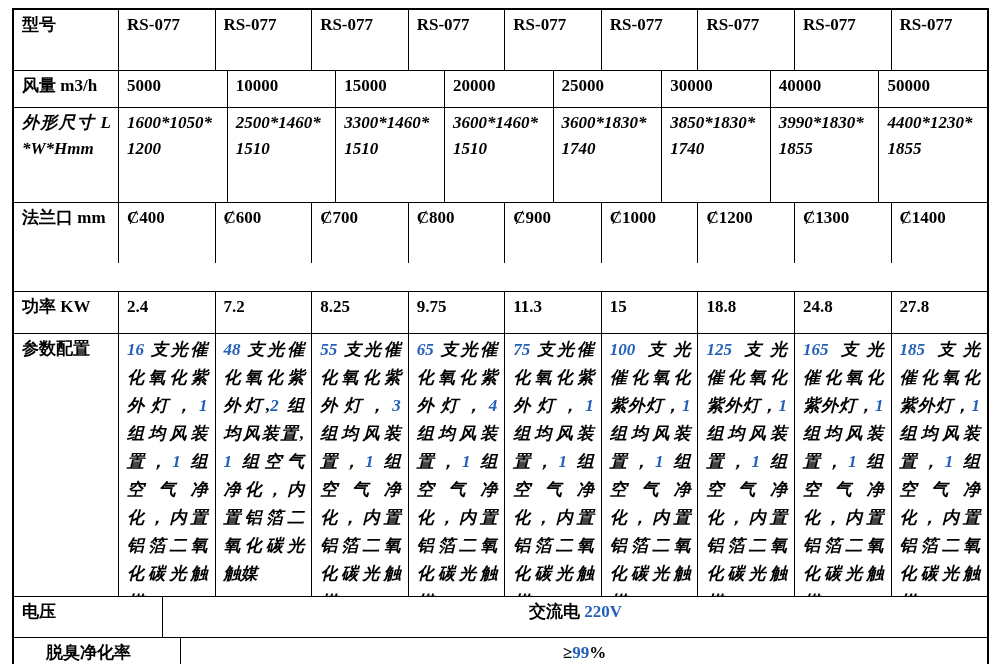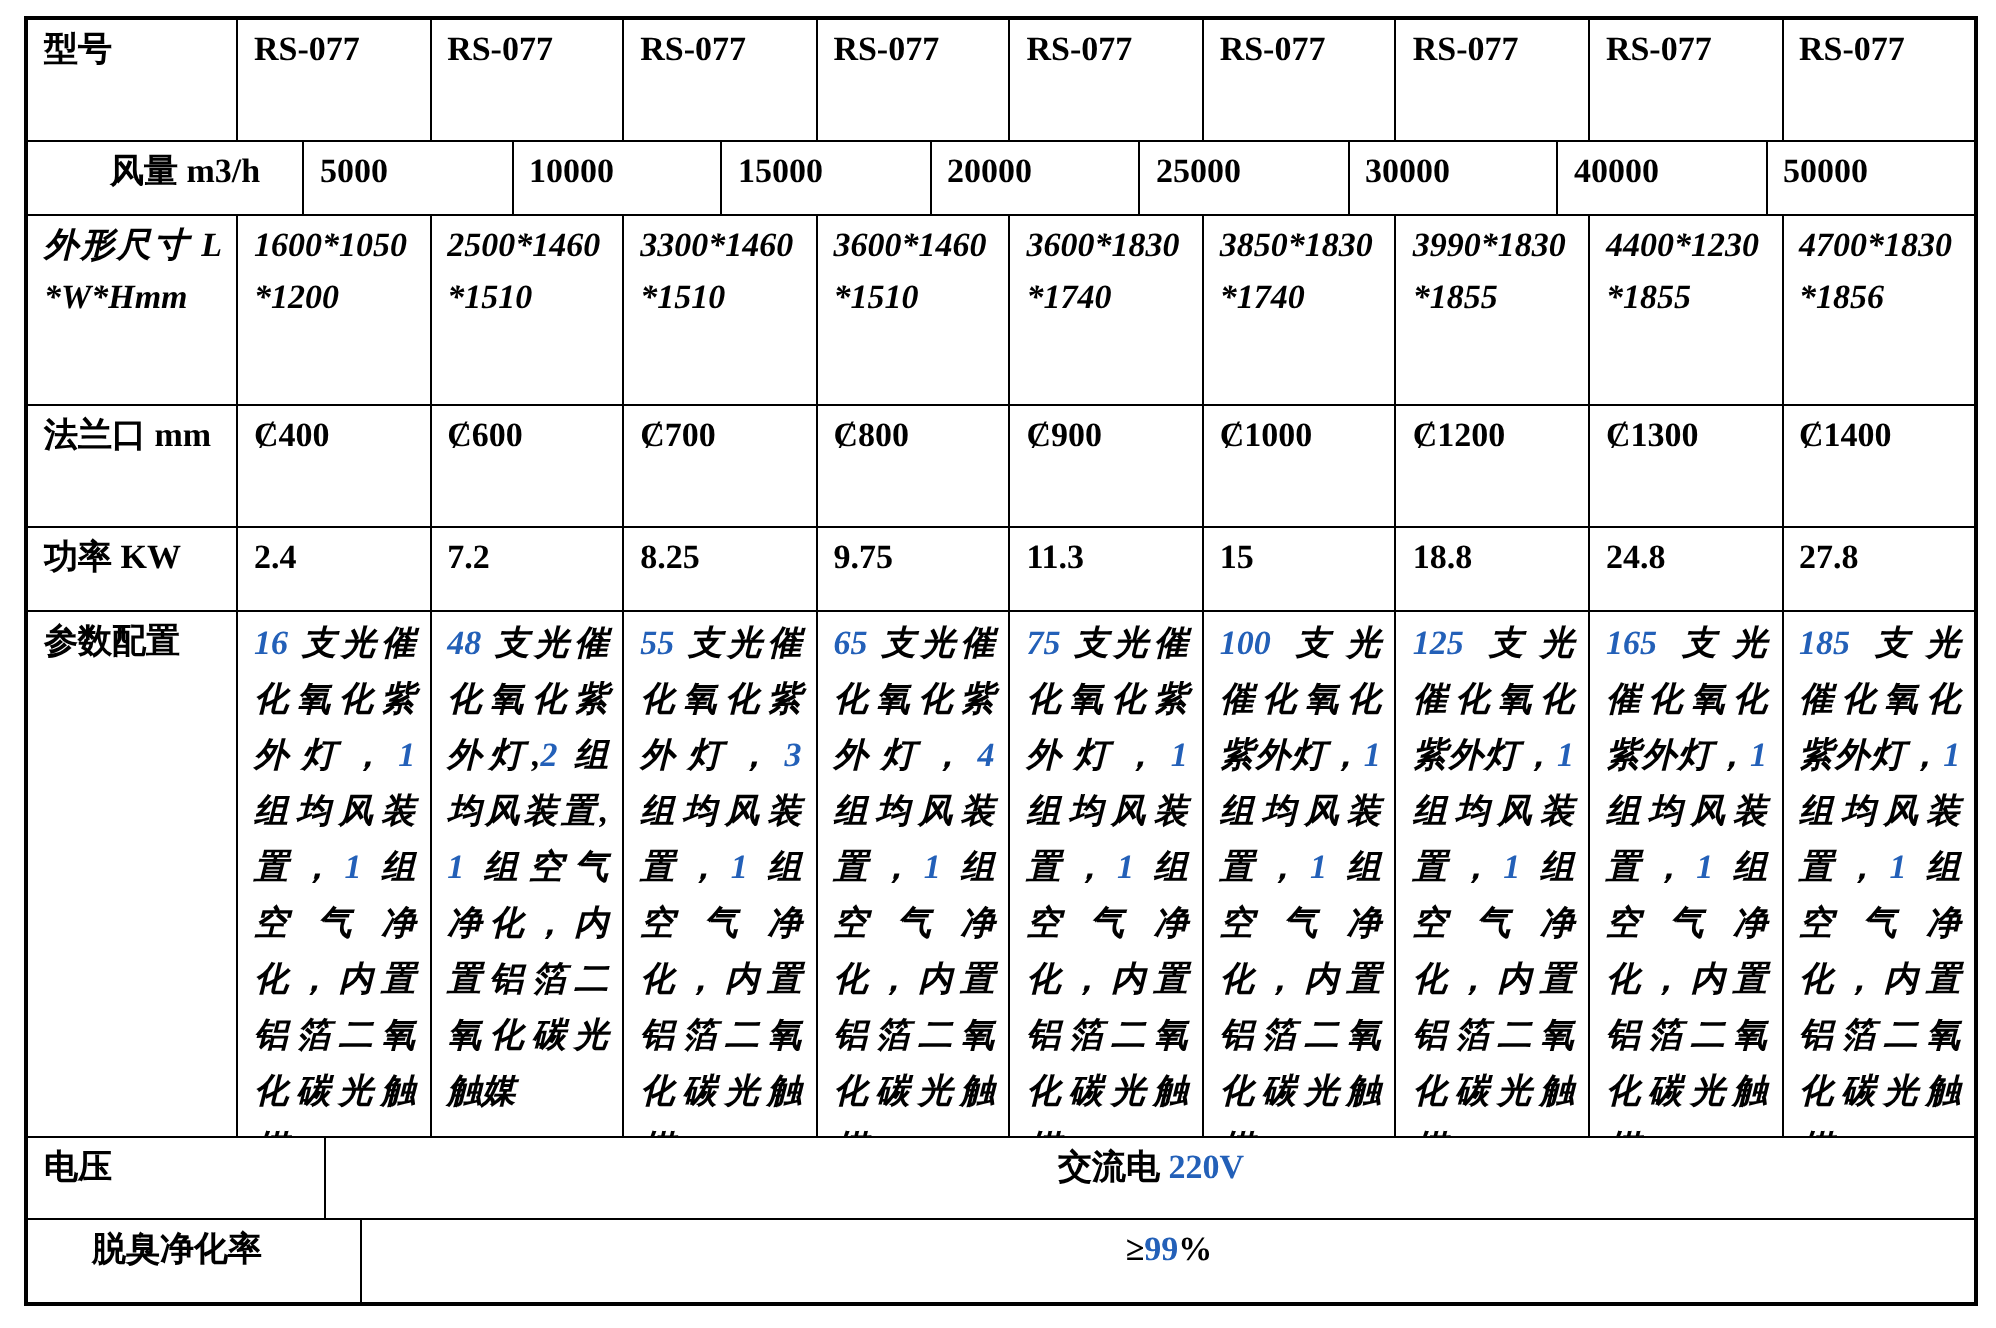--- a/index.html
+++ b/index.html
@@ -30,24 +30,24 @@
   }
   .cell:first-child { border-left: none; }
   .label-cell { width: 104px; flex: 0 0 104px; text-align: justify; }
   .wide-label { width: 142px; flex: 0 0 142px; margin-left: 24px; }
   .value { flex: 1 1 0; min-width: 0; }
   .merged { flex: 1 1 0; text-align: center; }
   .dim-cell, .config-cell { word-break: break-all; text-align: justify; font-style: italic; }
   .config-cell { line-height: 28px; }
   .num { color: var(--num-blue, #2360b8); }
   .row-model { height: 60px; }
-  .row-airflow { height: 37px; padding-left: 33px; }
+  .row-airflow { height: 37px; }
   .row-dimensions { height: 95px; }
   .row-flange { height: 61px; }
-  .row-power { height: 42px; }
+  .row-power { height: 42px; margin-top: 28px; }
   .row-config { height: 263px; }
   .row-voltage { height: 41px; gap: 44px; }
   .row-purification { height: 42px; }
 </style>
 </head>
 <body>
 
 <div class="spec-table">
 
   <div class="trow row-model">
@@ -80,21 +80,20 @@
   <div class="trow row-dimensions">
     <div class="cell label-cell dim-cell">外形尺寸 L*W*Hmm</div>
     <div class="cell value dim-cell">1600*1050*1200</div>
       <div class="cell value dim-cell">2500*1460*1510</div>
       <div class="cell value dim-cell">3300*1460*1510</div>
       <div class="cell value dim-cell">3600*1460*1510</div>
       <div class="cell value dim-cell">3600*1830*1740</div>
       <div class="cell value dim-cell">3850*1830*1740</div>
       <div class="cell value dim-cell">3990*1830*1855</div>
       <div class="cell value dim-cell">4400*1230*1855</div>
-      <div class="cell value dim-cell">4700*1830*1856</div>
       <div style="display:contents"></div>
   </div>
 
   <div class="trow row-flange">
     <div class="cell label-cell">法兰口 mm</div>
     <div class="cell value">Ȼ400</div>
       <div class="cell value">Ȼ600</div>
       <div class="cell value">Ȼ700</div>
       <div class="cell value">Ȼ800</div>
       <div class="cell value">Ȼ900</div>

